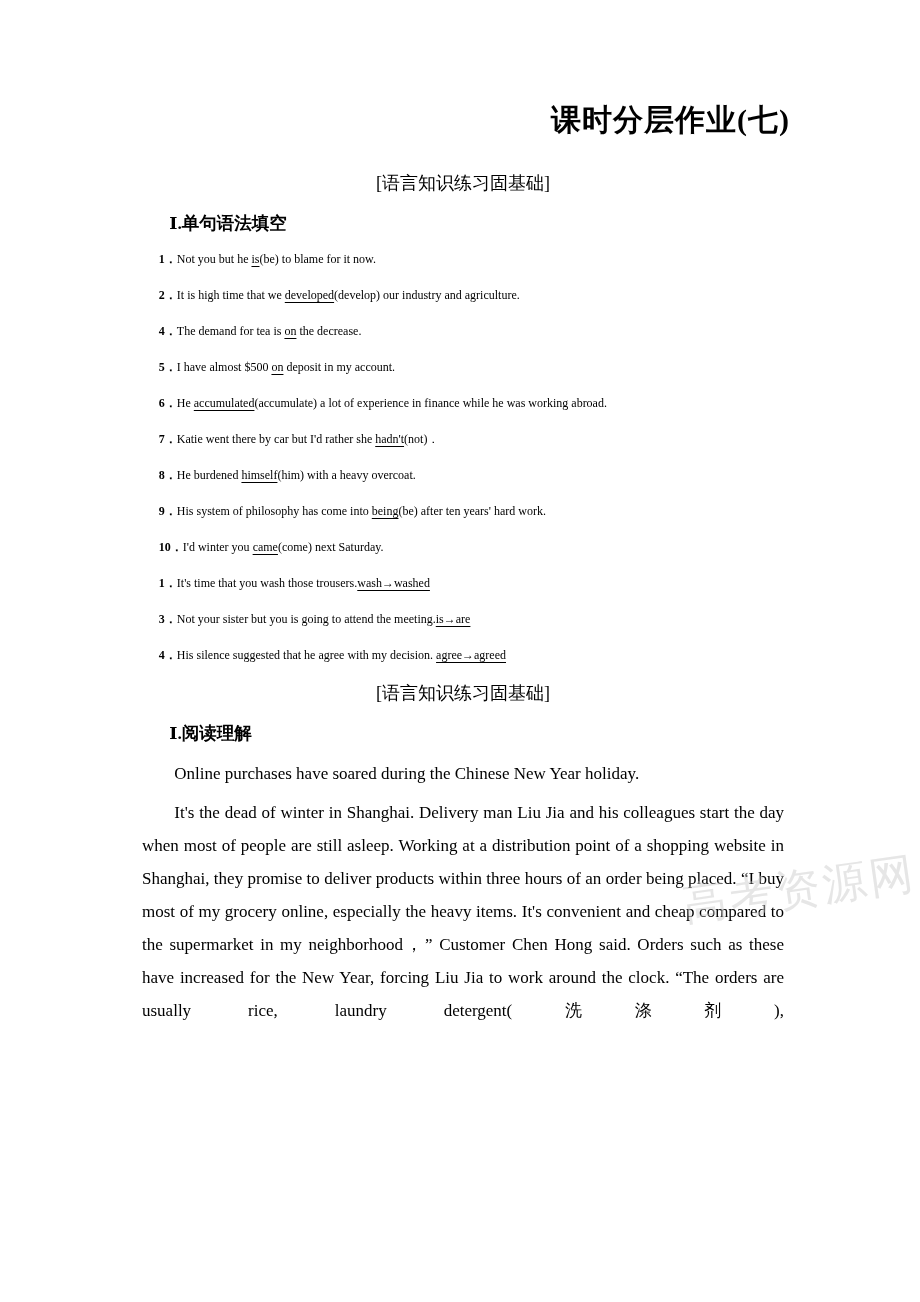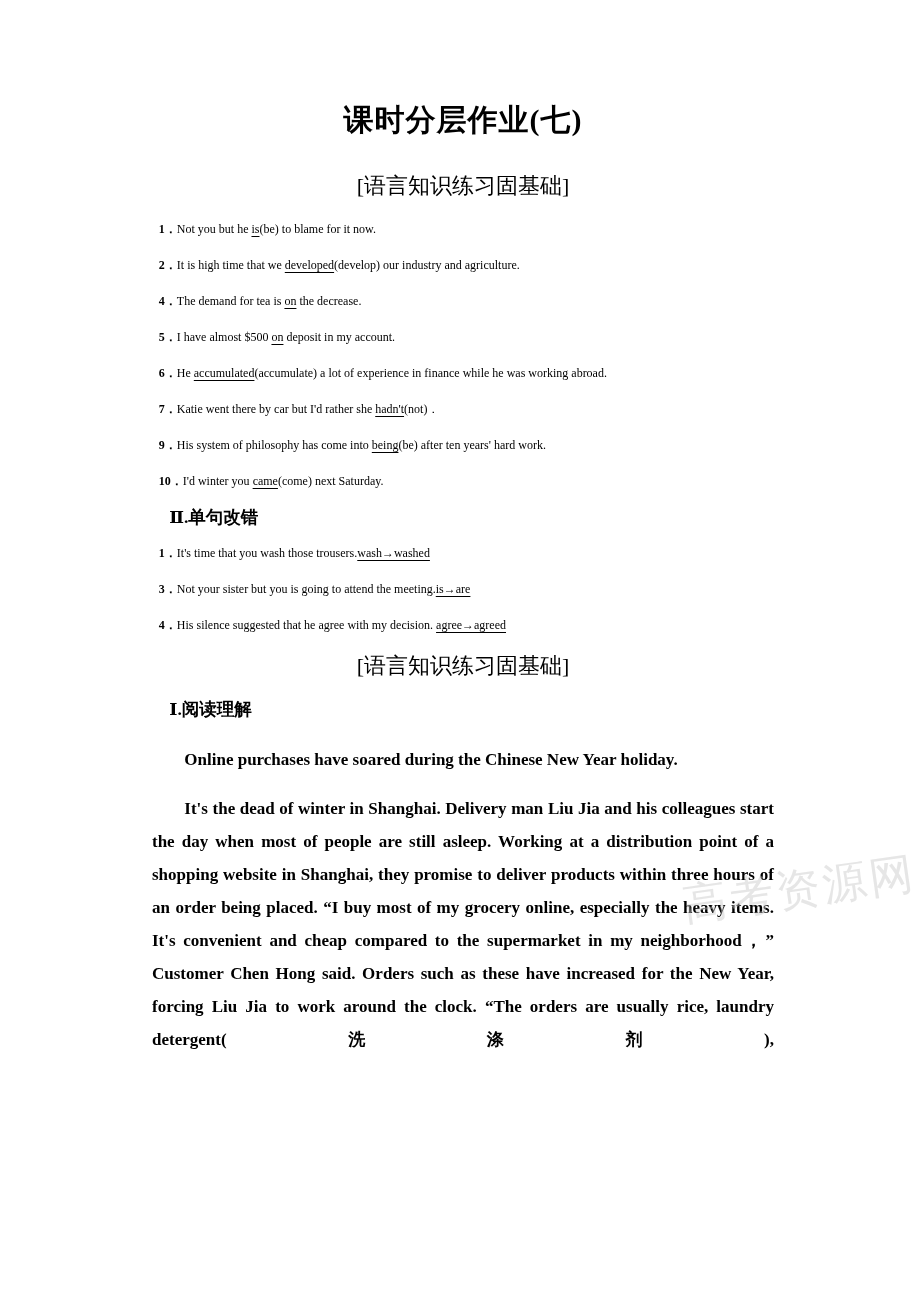--- a/index.html
+++ b/index.html
@@ -13,29 +13,29 @@
     color: #000000;
   }
   .page {
     position: relative;
     box-sizing: border-box;
     width: 920px;
     height: 1302px;
     padding: 100px 130px 0 136px;
   }
   .title {
-    text-align: center;
+    text-align: right;
     font-size: 30px;
     font-weight: bold;
     letter-spacing: 1px;
     margin: 0 0 30px 0;
   }
   .center-header {
     text-align: center;
-    font-size: 22px;
+    font-size: 18px;
     margin: 0 0 10px 0;
   }
   .part-title {
     font-weight: bold;
     font-size: 17.5px;
     line-height: 36px;
     margin: 0;
     text-indent: 1.9em;
   }
   .item {
@@ -51,24 +51,23 @@
   .ans {
     text-decoration: underline;
     text-underline-offset: 3px;
   }
   .exam-header {
     margin-top: 8px;
   }
   .para {
     font-size: 17px;
     line-height: 33px;
-    margin: 16px;
+    margin: 6px;
     text-indent: 1.9em;
     text-align: justify;
-    font-weight: bold;
   }
   .para.truncated {
     text-align-last: justify;
   }
   .watermark {
     position: absolute;
     top: 860px;
     left: 682px;
     font-size: 44px;
     color: #c9c9c9;
@@ -81,33 +80,34 @@
 </style>
 </head>
 <body>
 
 <div class="page">
 
   <h1 class="title">课时分层作业(七)</h1>
 
   <div class="center-header">[语言知识练习固基础]</div>
 
+  <p class="part-title">Ⅰ.单句语法填空</p>
 
   <div>
       <p class="item"><b>1．</b><span>Not you but he </span><span class="ans">is</span><span>(be) to blame for it now.</span></p>
       <p class="item"><b>2．</b><span>It is high time that we </span><span class="ans">developed</span><span>(develop) our industry and agriculture.</span></p>
       <p class="item"><b>4．</b><span>The demand for tea is </span><span class="ans">on</span><span> the decrease.</span></p>
       <p class="item"><b>5．</b><span>I have almost $500 </span><span class="ans">on</span><span> deposit in my account.</span></p>
       <p class="item"><b>6．</b><span>He </span><span class="ans">accumulated</span><span>(accumulate) a lot of experience in finance while he was working abroad.</span></p>
       <p class="item"><b>7．</b><span>Katie went there by car but I'd rather she </span><span class="ans">hadn't</span><span>(not)．</span></p>
+      <p class="item"><b>8．</b><span>He burdened </span><span class="ans">himself</span><span>(him) with a heavy overcoat.</span></p>
       <p class="item"><b>9．</b><span>His system of philosophy has come into </span><span class="ans">being</span><span>(be) after ten years' hard work.</span></p>
       <p class="item"><b>10．</b><span>I'd winter you </span><span class="ans">came</span><span>(come) next Saturday.</span></p>
     </div>
 
-  <p class="part-title">Ⅱ.单句改错</p>
 
   <div>
       <p class="item"><b>1．</b><span>It's time that you wash those trousers.</span><span class="ans">wash→washed</span></p>
       <p class="item"><b>3．</b><span>Not your sister but you is going to attend the meeting.</span><span class="ans">is→are</span></p>
       <p class="item"><b>4．</b><span>His silence suggested that he agree with my decision. </span><span class="ans">agree→agreed</span></p>
     </div>
 
   <div class="center-header exam-header">[语言知识练习固基础]</div>
 
   <p class="part-title">Ⅰ.阅读理解</p>

